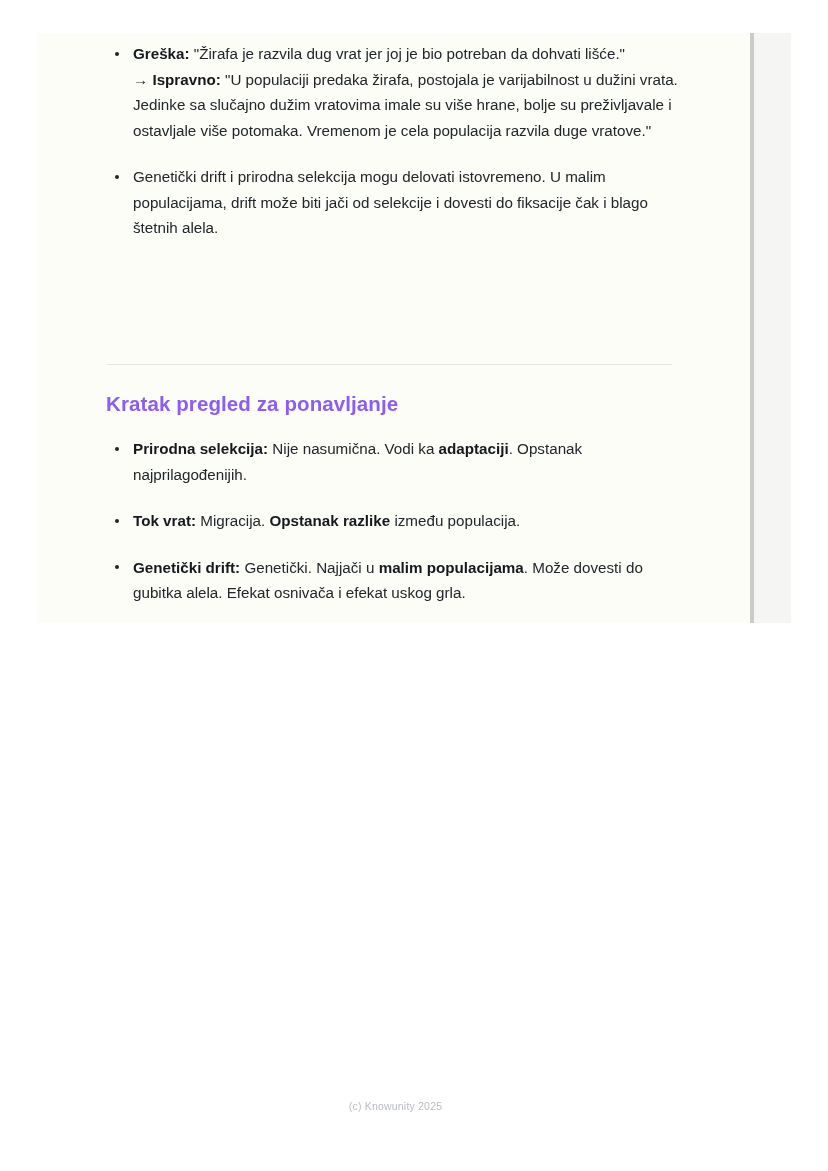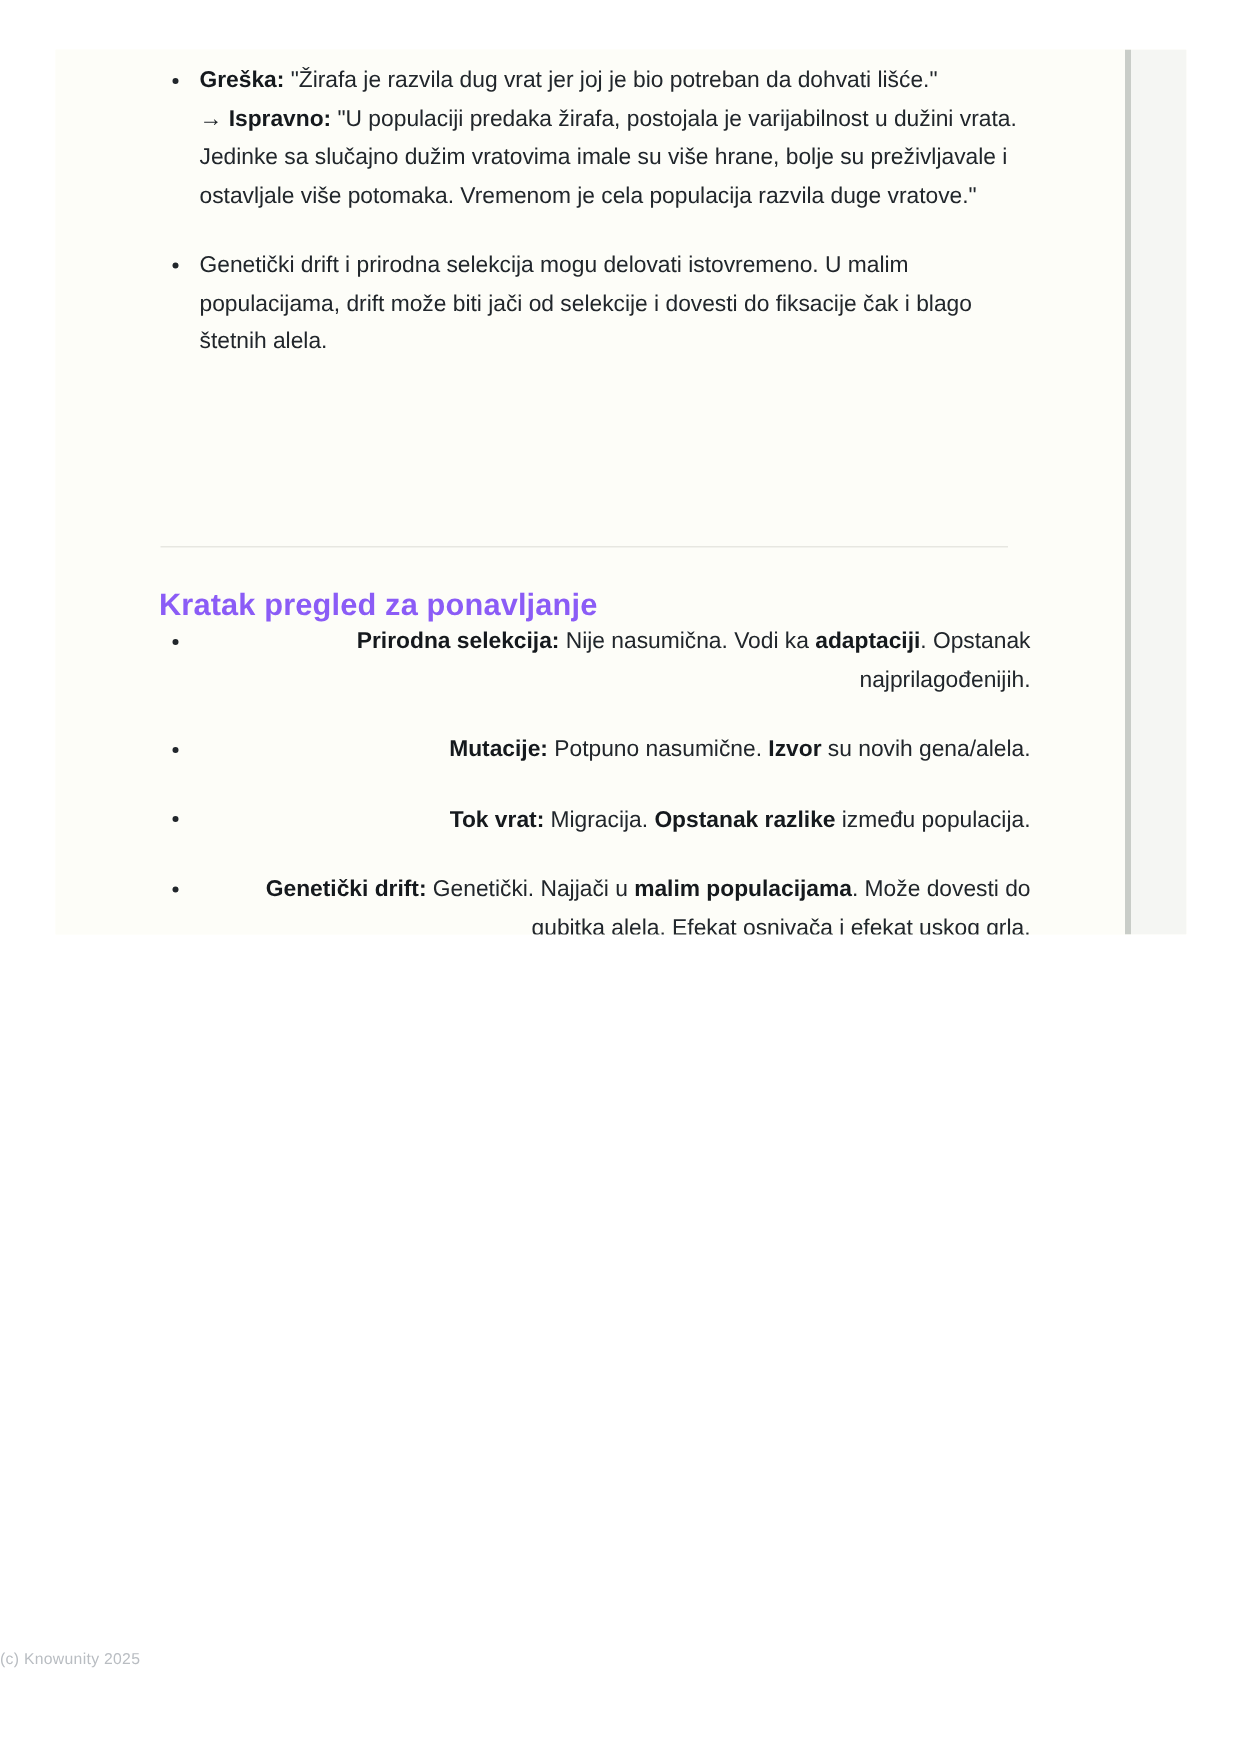--- a/index.html
+++ b/index.html
@@ -109,32 +109,31 @@
     top: 359px;
     font-size: 20.5px;
     font-weight: bold;
     color: #8b5cf6;
     letter-spacing: 0.1px;
   }
 
   .block-bottom {
     position: absolute;
     left: 70px;
-    top: 382px;
+    top: 403px;
     width: 580px;
-    text-align: right;
   }
 
   
   .footer {
     position: absolute;
     left: 0;
     top: 1100px;
     width: 791px;
-    text-align: left;
+    text-align: center;
     font-size: 10.5px;
     color: #b9bdc2;
     letter-spacing: 0.2px;
   }
 </style>
 </head>
 <body>
 
 <div class="page-card">
 
@@ -144,21 +143,20 @@
         <li><strong>Greška:</strong><span> "Žirafa je razvila dug vrat jer joj je bio potreban da dohvati lišće."</span><br><span>→ </span><strong>Ispravno:</strong><span> "U populaciji predaka žirafa, postojala je varijabilnost u dužini vrata. Jedinke sa slučajno dužim vratovima imale su više hrane, bolje su preživljavale i ostavljale više potomaka. Vremenom je cela populacija razvila duge vratove."</span></li>
         <li><span>Genetički drift i prirodna selekcija mogu delovati istovremeno. U malim populacijama, drift može biti jači od selekcije i dovesti do fiksacije čak i blago štetnih alela.</span></li>
       </ul>
 
     <div class="divider"></div>
 
     <div class="section-heading">Kratak pregled za ponavljanje</div>
 
     <ul class="bullets block-bottom">
         <li><strong>Prirodna selekcija:</strong><span> Nije nasumična. Vodi ka </span><strong>adaptaciji</strong><span>. Opstanak najprilagođenijih.</span></li>
-        <li><strong>Mutacije:</strong><span> Potpuno nasumične. </span><strong>Izvor</strong><span> su novih gena/alela.</span></li>
         <li><strong>Tok vrat:</strong><span> Migracija. </span><strong>Opstanak razlike</strong><span> između populacija.</span></li>
         <li><strong>Genetički drift:</strong><span> Genetički. Najjači u </span><strong>malim populacijama</strong><span>. Može dovesti do gubitka alela. Efekat osnivača i efekat uskog grla.</span></li>
       </ul>
 
   </div>
 
   <div class="scroll-gutter">
     <div class="scroll-thumb"></div>
   </div>
 

